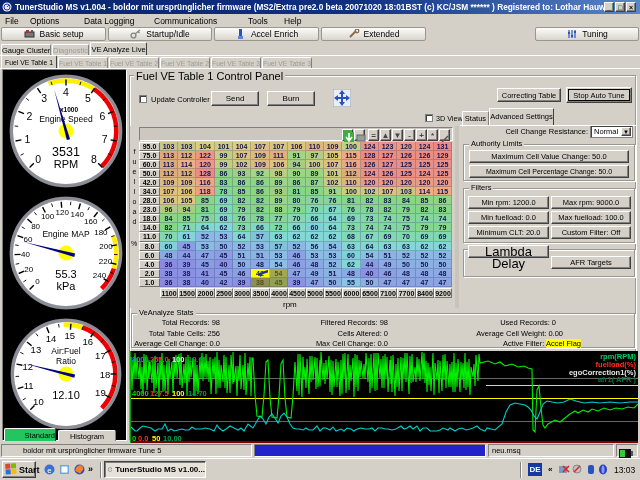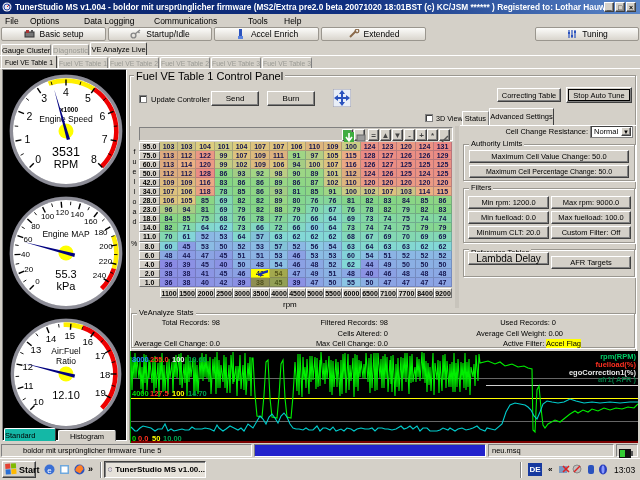--- a/index.html
+++ b/index.html
@@ -201,21 +201,21 @@
       <text x="85.7" y="31.6" font-size="9.5" fill="#000" text-anchor="middle" dominant-baseline="central" font-family="Liberation Sans,sans-serif">16</text>
       <text x="98.4" y="45.6" font-size="9.5" fill="#000" text-anchor="middle" dominant-baseline="central" font-family="Liberation Sans,sans-serif">17</text>
       <text x="103.0" y="64.0" font-size="9.5" fill="#000" text-anchor="middle" dominant-baseline="central" font-family="Liberation Sans,sans-serif">18</text>
       <text x="98.4" y="82.4" font-size="9.5" fill="#000" text-anchor="middle" dominant-baseline="central" font-family="Liberation Sans,sans-serif">19</text>
       <text x="64" y="44.0" font-size="8.5" fill="#000" text-anchor="middle" font-family="Liberation Sans,sans-serif">Air:Fuel</text>
       <text x="64" y="53.5" font-size="8.5" fill="#000" text-anchor="middle" font-family="Liberation Sans,sans-serif">Ratio</text>
       <circle cx="64" cy="64" r="7.5" fill="#ffff00"></circle>
       <polygon points="22.6,53.6 72.3,67.8 73.1,64.5" fill="#000080"></polygon>
       <text x="64" y="89" font-size="11" fill="#000" text-anchor="middle" font-family="Liberation Sans,sans-serif">12.10</text>
     </svg>
-    <div style="position:absolute;left:4px;top:428px;width:52px;height:13px;background:#14b8a6;border:1px solid #404040;border-bottom:none;border-top-color:#fff;border-left-color:#fff;border-radius:2px 2px 0 0;z-index:3;font-size:7.5px;text-align:left;line-height:13px;color:#000;white-space:nowrap;overflow:hidden">Standard</div>
+    <div style="position:absolute;left:4px;top:428px;width:52px;height:13px;background:#22c55e;border:1px solid #404040;border-bottom:none;border-top-color:#fff;border-left-color:#fff;border-radius:2px 2px 0 0;z-index:3;font-size:7.5px;text-align:right;line-height:13px;color:#000;white-space:nowrap;overflow:hidden">Standard</div>
     <div style="position:absolute;left:58px;top:430px;width:58px;height:11px;background:#d4d0c8;border:1px solid #808080;border-bottom:none;border-top-color:#fff;border-left-color:#fff;border-radius:2px 2px 0 0;font-size:7.5px;text-align:center;line-height:11px;color:#000;white-space:nowrap;overflow:hidden">Histogram</div>
 <div style="position:absolute;left:129px;top:75px;width:507px;height:365px;border:1px solid #9a9790;box-shadow:1px 1px 0 #fff,inset 1px 1px 0 #fff"></div>
     <div style="position:absolute;left:134px;top:70px;background:#d4d0c8;padding:0 2px;font-size:11px;z-index:2">Fuel VE Table 1 Control Panel</div>
     <div style="position:absolute;left:139px;top:95px;width:8px;height:8px;background:#fff;border:1px solid #808080;box-shadow:inset 1px 1px 0 #404040"></div>
     <div style="position:absolute;left:151px;top:95px;font-size:7.5px;white-space:nowrap">Update Controller</div>
     <div class="btn" style="left:211px;top:91px;width:48px;height:15px;font-size:8px;text-align:center;line-height:14px">Send</div>
     <div class="btn" style="left:267px;top:91px;width:48px;height:15px;font-size:8px;text-align:center;line-height:14px">Burn</div>
     <svg width="18" height="18" style="position:absolute;left:333px;top:89px" viewBox="0 0 18 18">
       <rect width="18" height="18" fill="#e8eef8" stroke="#99a"></rect>
       <path d="M9 1 L12 5 L10 5 L10 8 L13 8 L13 6 L17 9 L13 12 L13 10 L10 10 L10 13 L12 13 L9 17 L6 13 L8 13 L8 10 L5 10 L5 12 L1 9 L5 6 L5 8 L8 8 L8 5 L6 5 Z" fill="#2a52be"></path>
@@ -557,27 +557,28 @@
     <div style="position:absolute;left:463px;top:188px;width:172px;height:55px;border:1px solid #9a9790;box-shadow:1px 1px 0 #fff,inset 1px 1px 0 #fff"></div>
     <div style="position:absolute;left:469px;top:183px;background:#d4d0c8;padding:0 2px;font-size:7.5px">Filters</div>
     <div class="btn" style="left:468px;top:196px;width:81px;height:13px;font-size:7.5px;text-align:center;line-height:12px">Min rpm: 1200.0</div>
     <div class="btn" style="left:551px;top:196px;width:80px;height:13px;font-size:7.5px;text-align:center;line-height:12px">Max rpm: 9000.0</div>
     <div class="btn" style="left:468px;top:211px;width:81px;height:13px;font-size:7.5px;text-align:center;line-height:12px">Min fuelload: 0.0</div>
     <div class="btn" style="left:551px;top:211px;width:80px;height:13px;font-size:7.5px;text-align:center;line-height:12px">Max fuelload: 100.0</div>
     <div class="btn" style="left:468px;top:226px;width:81px;height:13px;font-size:7.5px;text-align:center;line-height:12px">Minimum CLT: 20.0</div>
     <div class="btn" style="left:551px;top:226px;width:80px;height:13px;font-size:7.5px;text-align:center;line-height:12px">Custom Filter: Off</div>
     <div style="position:absolute;left:463px;top:249px;width:172px;height:28px;border:1px solid #9a9790;box-shadow:1px 1px 0 #fff,inset 1px 1px 0 #fff"></div>
     <div style="position:absolute;left:469px;top:244px;background:#d4d0c8;padding:4px 2px;font-size:7.5px">Reference Tables</div>
-    <div class="btn" style="left:468px;top:252px;width:81px;height:13px;font-size:10px;text-align:center;line-height:12px">Lambda Delay</div>
+    <div class="btn" style="left:468px;top:245px;width:81px;height:13px;font-size:13px;text-align:center;line-height:12px">Lambda Delay</div>
     <div class="btn" style="left:551px;top:256px;width:80px;height:13px;font-size:7.5px;text-align:center;line-height:12px">AFR Targets</div>
 <div style="position:absolute;left:131px;top:313px;width:504px;height:35px;border:1px solid #9a9790;box-shadow:1px 1px 0 #fff,inset 1px 1px 0 #fff"></div>
     <div style="position:absolute;left:137px;top:308px;background:#d4d0c8;padding:0 2px;font-size:7.5px">VeAnalyze Stats</div>
     <div style="position:absolute;left:50px;top:318px;width:170px;text-align:right;font-size:7.5px">Total Records: 98</div>
     <div style="position:absolute;left:218px;top:318px;width:170px;text-align:right;font-size:7.5px">Filtered Records: 98</div>
     <div style="position:absolute;left:386px;top:318px;width:170px;text-align:right;font-size:7.5px">Used Records: 0</div>
+    <div style="position:absolute;left:50px;top:329px;width:170px;text-align:right;font-size:7.5px">Total Table Cells: 256</div>
     <div style="position:absolute;left:218px;top:329px;width:170px;text-align:right;font-size:7.5px">Cells Altered: 0</div>
     <div style="position:absolute;left:393px;top:329px;width:170px;text-align:right;font-size:7.5px">Average Cell Weight: 0.00</div>
     <div style="position:absolute;left:50px;top:339px;width:170px;text-align:right;font-size:7.5px">Average Cell Change: 0.0</div>
     <div style="position:absolute;left:218px;top:339px;width:170px;text-align:right;font-size:7.5px">Max Cell Change: 0.0</div>
     <div style="position:absolute;left:411px;top:339px;width:170px;text-align:right;font-size:7.5px">Active Filter: <span style="background:#ffff00">Accel Flag</span></div>
 <svg width="508" height="92" viewBox="0 0 508 92" style="position:absolute;left:130px;top:351px" shape-rendering="crispEdges">
 <rect width="508" height="92" fill="#000"></rect>
 <line x1="0" y1="27" x2="508" y2="27" stroke="#666" stroke-width="1"></line>
 <line x1="0" y1="70" x2="508" y2="70" stroke="#666" stroke-width="1"></line>
 <line x1="0" y1="47.5" x2="508" y2="47.5" stroke="#ffff00" stroke-width="1"></line>

